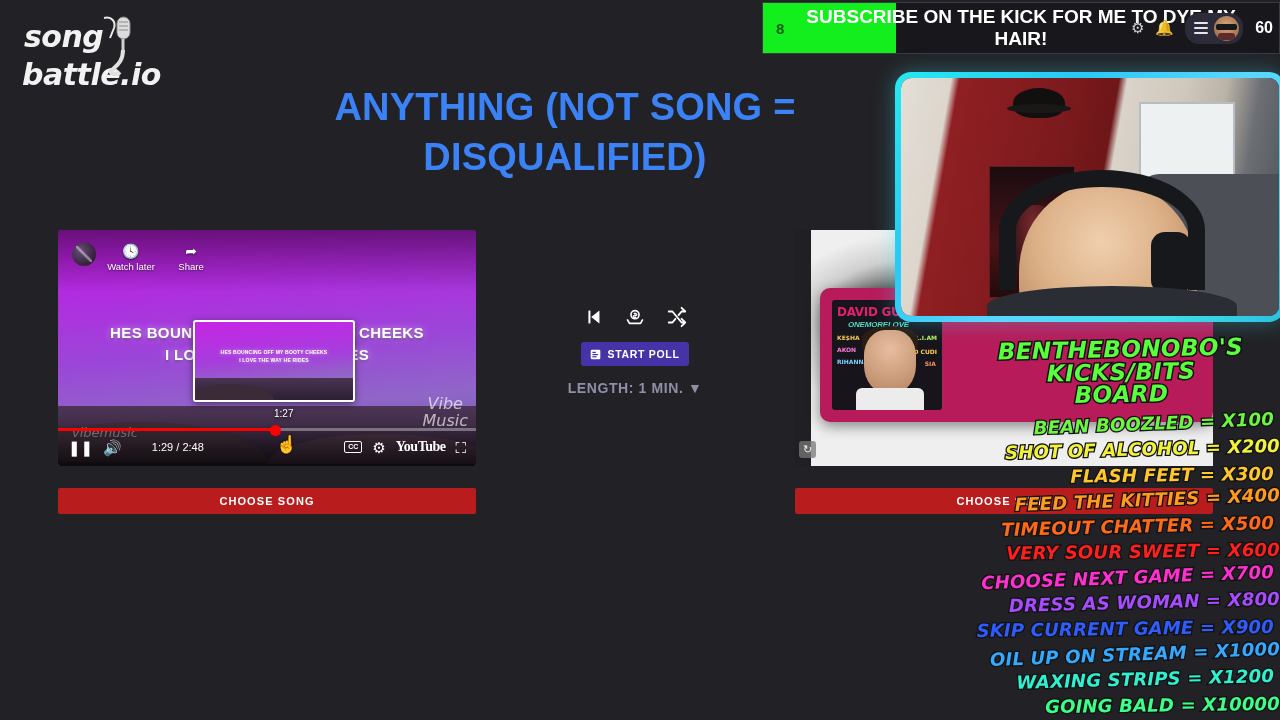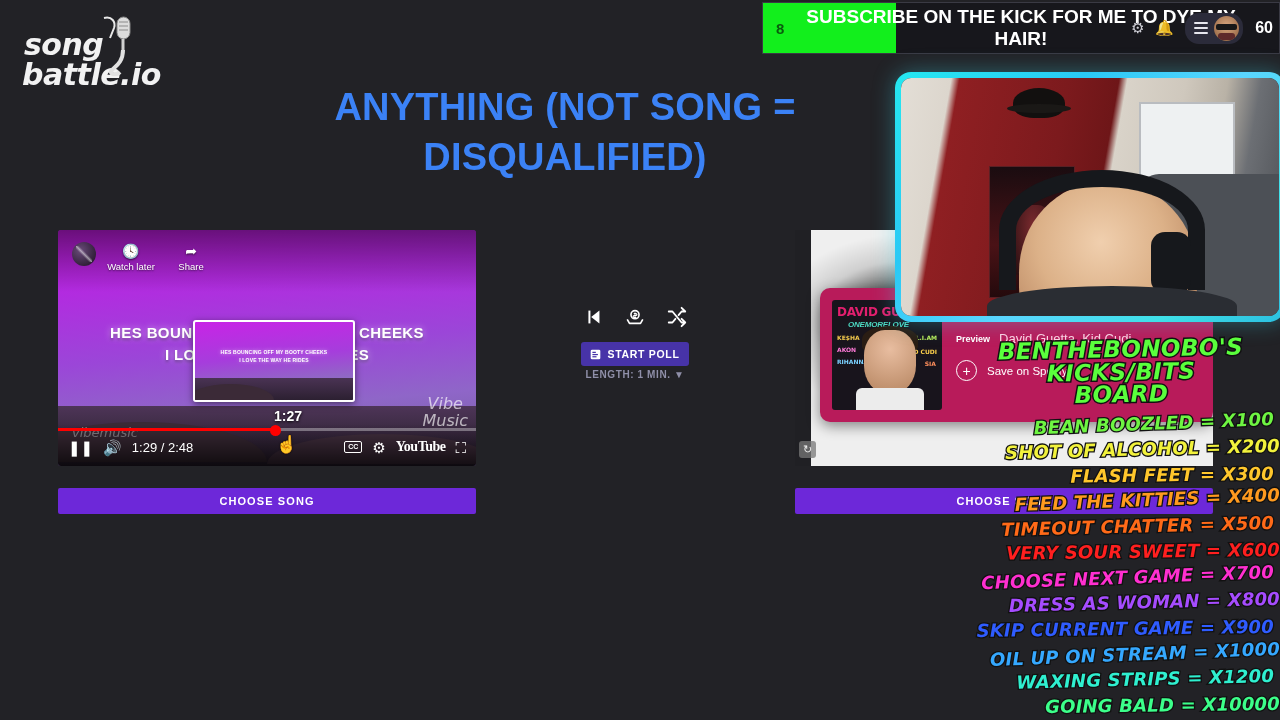--- a/index.html
+++ b/index.html
@@ -11,21 +11,21 @@
     color:#fff;
   }
 
   
   #logo { position:absolute; left:18px; top:14px; width:180px; height:80px; }
   #logo .l1, #logo .l2 {
     font-family:"DejaVu Sans", sans-serif;
     font-style:italic; font-weight:700; color:#f2f2f2;
     letter-spacing:-0.5px; line-height:1;
   }
-  #logo .l1 { font-size:30px; position:absolute; left:6px; top:16px; }
+  #logo .l1 { font-size:30px; position:absolute; left:6px; top:8px; }
   #logo .l2 { font-size:30px; position:absolute; left:4px; top:46px; }
   #logo .mic { position:absolute; left:78px; top:0px; width:46px; height:62px; }
 
   
   #title {
     position:absolute; left:240px; top:82px; width:650px;
     text-align:center; font-size:38px; font-weight:700;
     line-height:1.32; color:#3b82f6; letter-spacing:0.2px;
     font-family:"Liberation Sans", sans-serif;
   }
@@ -87,60 +87,60 @@
     box-shadow:0 2px 7px rgba(0,0,0,.5);
   }
   .seekPrev .pl {
     position:absolute; top:26px; left:0; right:0; text-align:center;
     font-size:5px; font-weight:700; color:#fff; line-height:1.6; letter-spacing:.2px;
     text-shadow:0 0 4px rgba(255,255,255,.6);
   }
   .seekPrev .ph { position:absolute; left:0; right:0; bottom:0; height:22px;
     background:linear-gradient(180deg,#4a3354,#2c2031); }
   .seekPrev .ph::before{content:"";position:absolute;left:-5%;bottom:0;width:55%;height:16px;background:#3b2a37;border-radius:50% 50% 0 0/100% 100% 0 0;}
-  .seekTime { position:absolute; left:216px; top:178px; font-size:14px; color:#fff; text-shadow:0 1px 3px #000;font-weight:bold; }
+  .seekTime { position:absolute; left:216px; top:178px; font-size:10px; color:#fff; text-shadow:0 1px 3px #000; }
 
   .ctrlBar { position:absolute; left:0; right:0; bottom:0; height:42px;
              background:linear-gradient(180deg,rgba(0,0,0,0),rgba(0,0,0,.72)); }
   .progTrack { position:absolute; left:0; right:0; top:4px; height:3px; background:rgba(255,255,255,.35); }
   .progPlayed { position:absolute; left:0; top:0; height:3px; width:52%; background:#f00; }
   .progKnob { position:absolute; left:52%; top:-3.5px; width:11px; height:11px; margin-left:-5px;
               border-radius:50%; background:#f00; }
   .cursorHand { position:absolute; left:218px; top:10px; font-size:17px; color:#fff;
                 text-shadow:0 0 2px #000; }
   .ctrlRow { position:absolute; left:0; right:0; bottom:4px; height:30px;
              display:flex; align-items:center; padding:0 10px; gap:10px; }
   .cbtn { color:#fff; font-size:15px; cursor:pointer; line-height:1; }
-  .ctime { font-size:13px; color:#fff; margin-left:0; }
+  .ctime { font-size:11px; color:#fff; margin-left:20px; }
   .spacer { flex:1; }
   .ccbox { border:1.5px solid #fff; border-radius:2px; font-size:7px; font-weight:700;
            padding:1px 3px; line-height:8px; color:#fff; }
   .ytlogo { font-size:14px; font-weight:700; font-family:Liberation Serif, serif;
             letter-spacing:-0.5px; color:#fff; }
 
   .chooseBtn {
-    margin-top:22px; width:100%; height:26px; background:#6d28d9;
+    margin-top:22px; width:100%; height:26px; background:#b91c1c;
     color:#fff; font-size:11px; font-weight:700; letter-spacing:1.1px;
     display:flex; align-items:center; justify-content:center; border-radius:2px;
     cursor:pointer; border:none;
   }
 
   
   #center { position:absolute; left:505px; top:290px; width:260px; text-align:center; }
   .roundTxt { font-size:25px; font-weight:700; color:#fff; }
   .battleTxt { font-size:16px; font-weight:700; color:#fff; margin-top:5px; }
   .midIcons { margin-top:16px; display:flex; justify-content:center; gap:20px; }
   .midIcons .mi { width:22px; height:22px; color:#fff; }
   .pollBtn {
     margin:14px auto 0; width:108px; height:24px; background:#4733a8;
     border-radius:3px; display:flex; align-items:center; justify-content:center;
     gap:6px; font-size:10.5px; font-weight:700; letter-spacing:.7px;
     color:#fff; cursor:pointer; border:none;
   }
-  .lenSel { margin-top:3px; font-size:10px; font-weight:700; letter-spacing:.6px; color:#8f8fa8; cursor:pointer; }
+  .lenSel { margin-top:14px; font-size:14px; font-weight:700; letter-spacing:.6px; color:#8f8fa8; cursor:pointer; }
 
   
   #rightPanel { position:absolute; left:795px; top:230px; width:418px; }
   .rVideo { position:relative; width:418px; height:236px; overflow:hidden;
             background:#f2f2f2; }
   .bwBlur {
     position:absolute; inset:0;
     background:
       radial-gradient(ellipse 130px 90px at 26% 40%, #2a2a2a 0%, #6a6a6a 42%, #cfcfcf 70%, #efefef 100%),
       radial-gradient(ellipse 160px 80px at 40% 92%, #1c1c1c 0%, #555 45%, #cfcfcf 80%),
@@ -375,31 +375,20 @@
         <span class="n1">KE$HA</span>
         <span class="n2">AKON</span>
         <span class="n3">RIHANNA</span>
         <span class="n4">WILL.I.AM</span>
         <span class="n5">KID CUDI</span>
         <span class="n6">SIA</span>
         <span class="hair"></span>
         <span class="face"></span>
         <span class="shirt"></span>
       </div>
-      <div class="spInfo">
-        <div class="spTitle">Memories (feat. Kid Cudi)</div>
-        <div class="spRow2">
-          <span class="spPrev">Preview</span>
-          <span class="spArtist">David Guetta, Kid Cudi</span>
-        </div>
-        <div class="spSave">
-          <span class="spPlus">+</span>
-          <span class="spSaveTxt">Save on Spotify</span>
-        </div>
-      </div>
     </div>
   </div>
 
   <button class="chooseBtn">CHOOSE SONG</button>
 </div>
 
 <div id="topbar">
   <div class="tbProg" style="background: rgb(18, 239, 28);">
     <span>8</span>
   </div>

